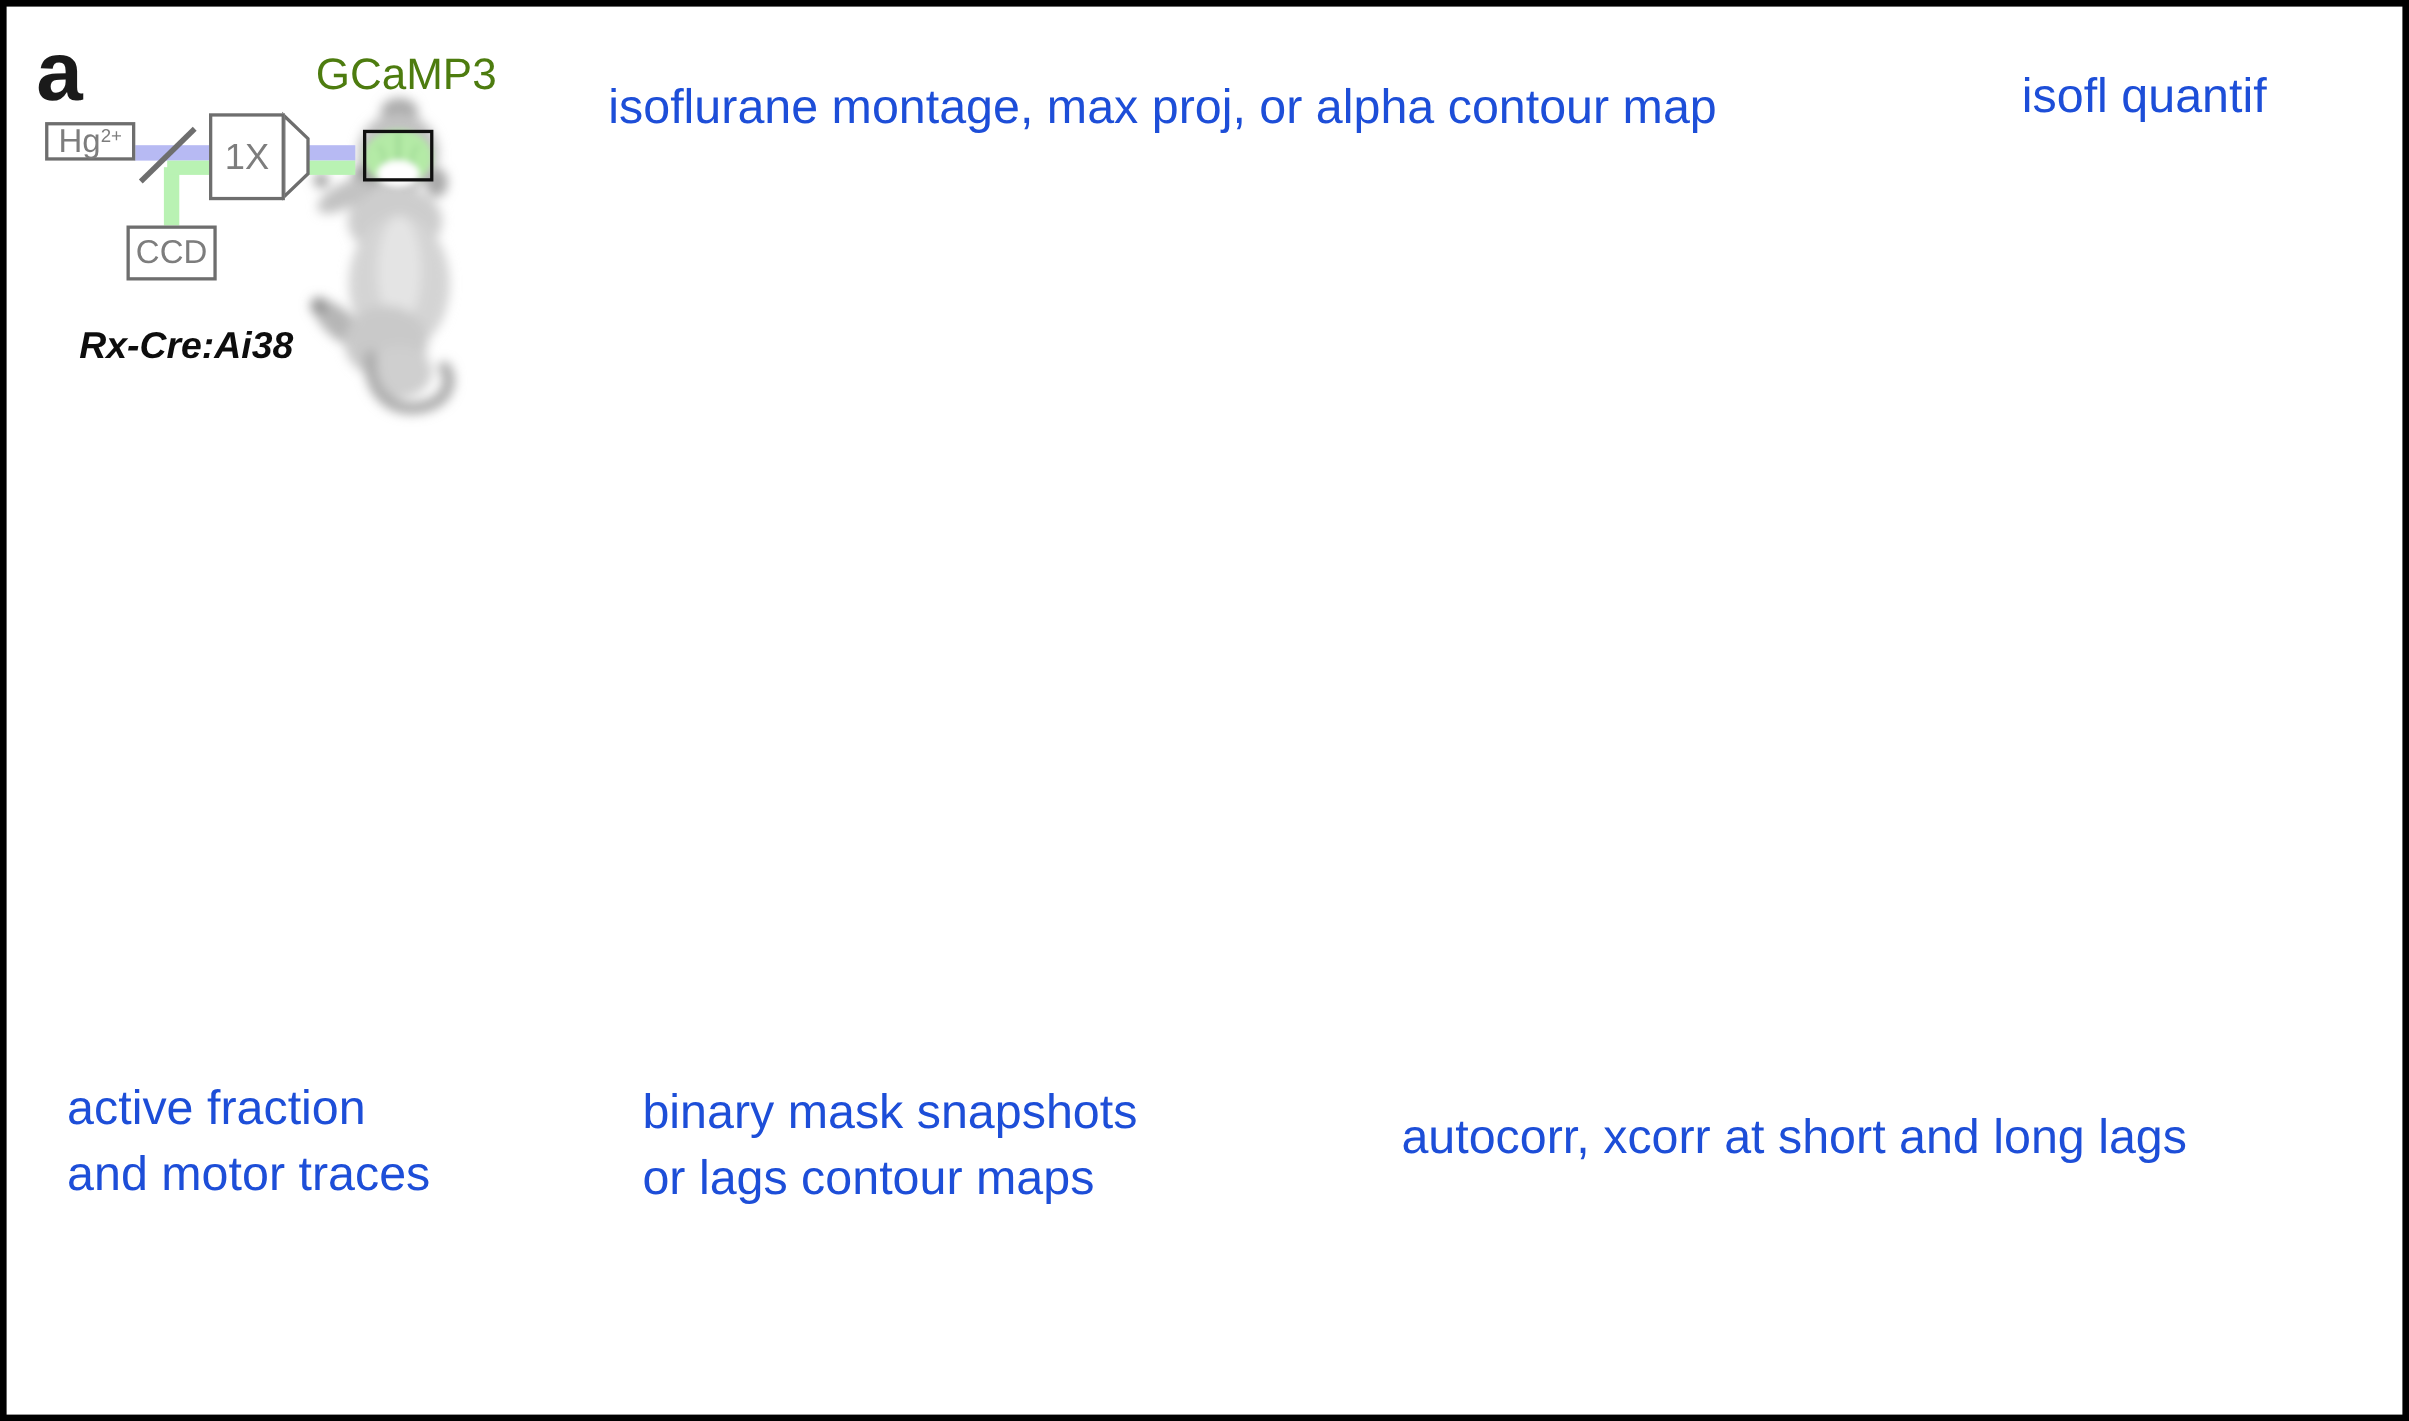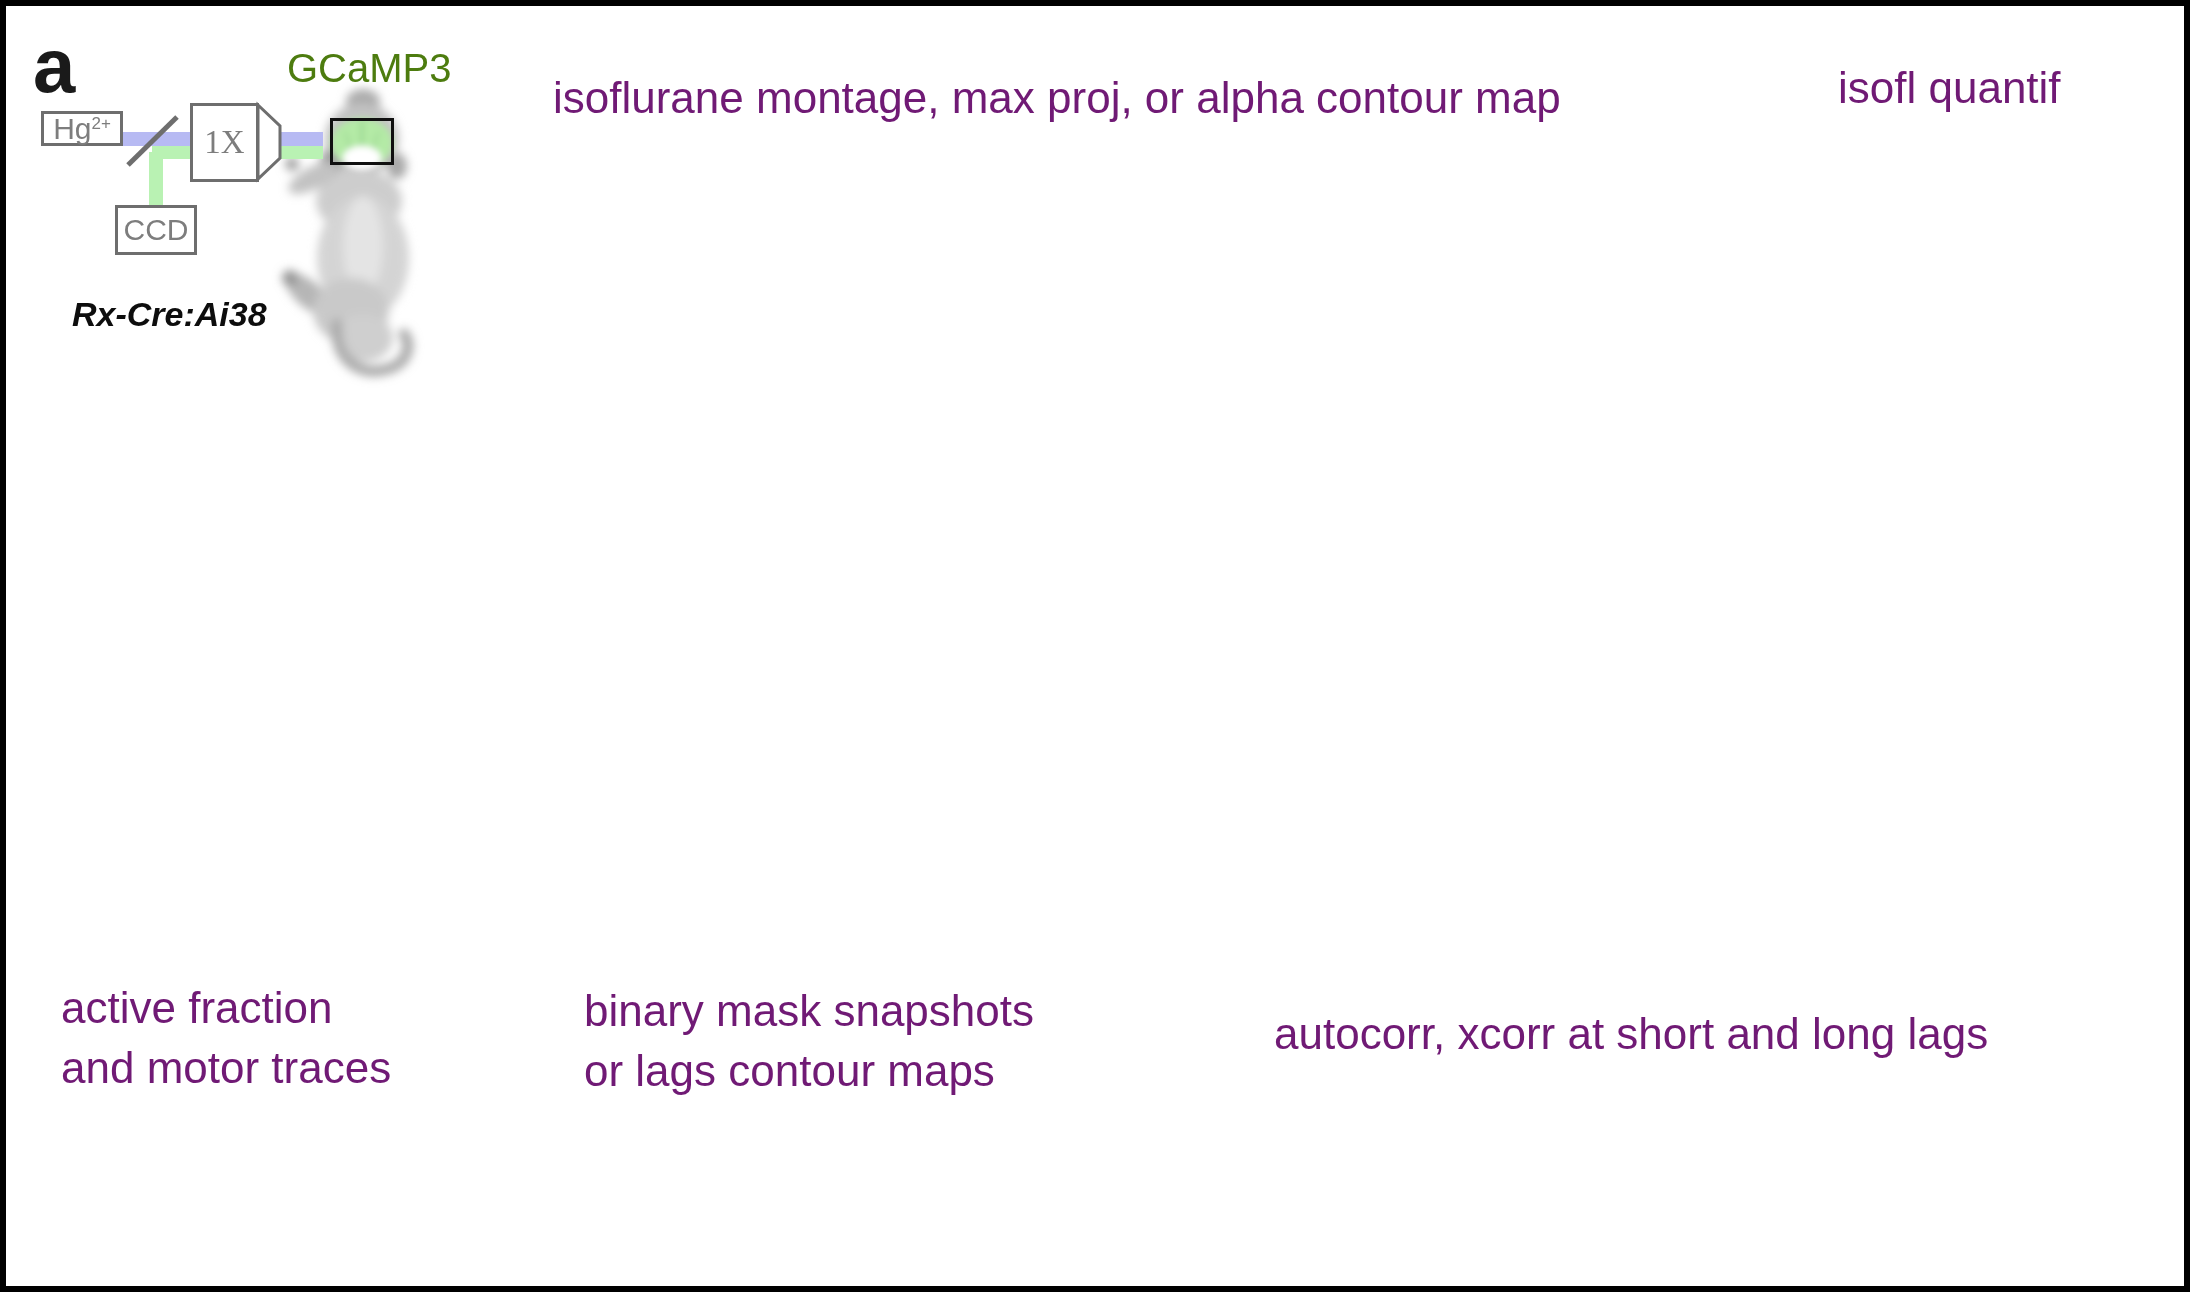--- a/index.html
+++ b/index.html
@@ -12,39 +12,39 @@
     overflow:hidden;
     font-family:"Liberation Sans", sans-serif;
     color:#111111;
   }
   .abs{position:absolute;}
 
   
   .panel-label{left:27px;top:22px;font-size:76px;font-weight:bold;line-height:1;color:#1a1a1a;}
 
   
-  .ann{font-size:44px;line-height:60px;color:#701a75;white-space:nowrap;}
+  .ann{font-size:44px;line-height:60px;color:#1d4ed8;white-space:nowrap;}
   .ann-top-center{left:547px;top:62px;}
   .ann-top-right{left:1832px;top:52px;}
   .ann-bottom-left{left:55px;top:972px;}
   .ann-bottom-middle{left:578px;top:975px;}
   .ann-bottom-right{left:1268px;top:998px;}
 
   
   .sbox{
     position:absolute;
     border:3px solid #6e6e6e;
     background:#ffffff;
     display:flex;align-items:center;justify-content:center;
     color:#7d7d7d;
     box-sizing:border-box;
   }
   .hg-box{left:35px;top:105px;width:82px;height:35px;font-size:30px;}
   .hg-box sup{font-size:17px;line-height:1;margin-top:-10px;}
-  .obj-box{left:184px;top:97px;width:69px;height:79px;font-size:33px;font-family:Liberation Serif, serif;}
+  .obj-box{left:184px;top:97px;width:69px;height:79px;font-size:33px;}
   .ccd-box{left:109px;top:199px;width:82px;height:50px;font-size:30px;}
   .window-box{
     position:absolute;left:324px;top:112px;width:64px;height:47px;
     border:3px solid #101010;background:transparent;box-sizing:border-box;
   }
 
   
   .beam{position:absolute;}
   .beam-blue{left:116px;top:126px;width:201px;height:14px;background:#b7baf3;}
   .beam-green-h{left:146px;top:140px;width:171px;height:13px;background:#b9f2b3;}

